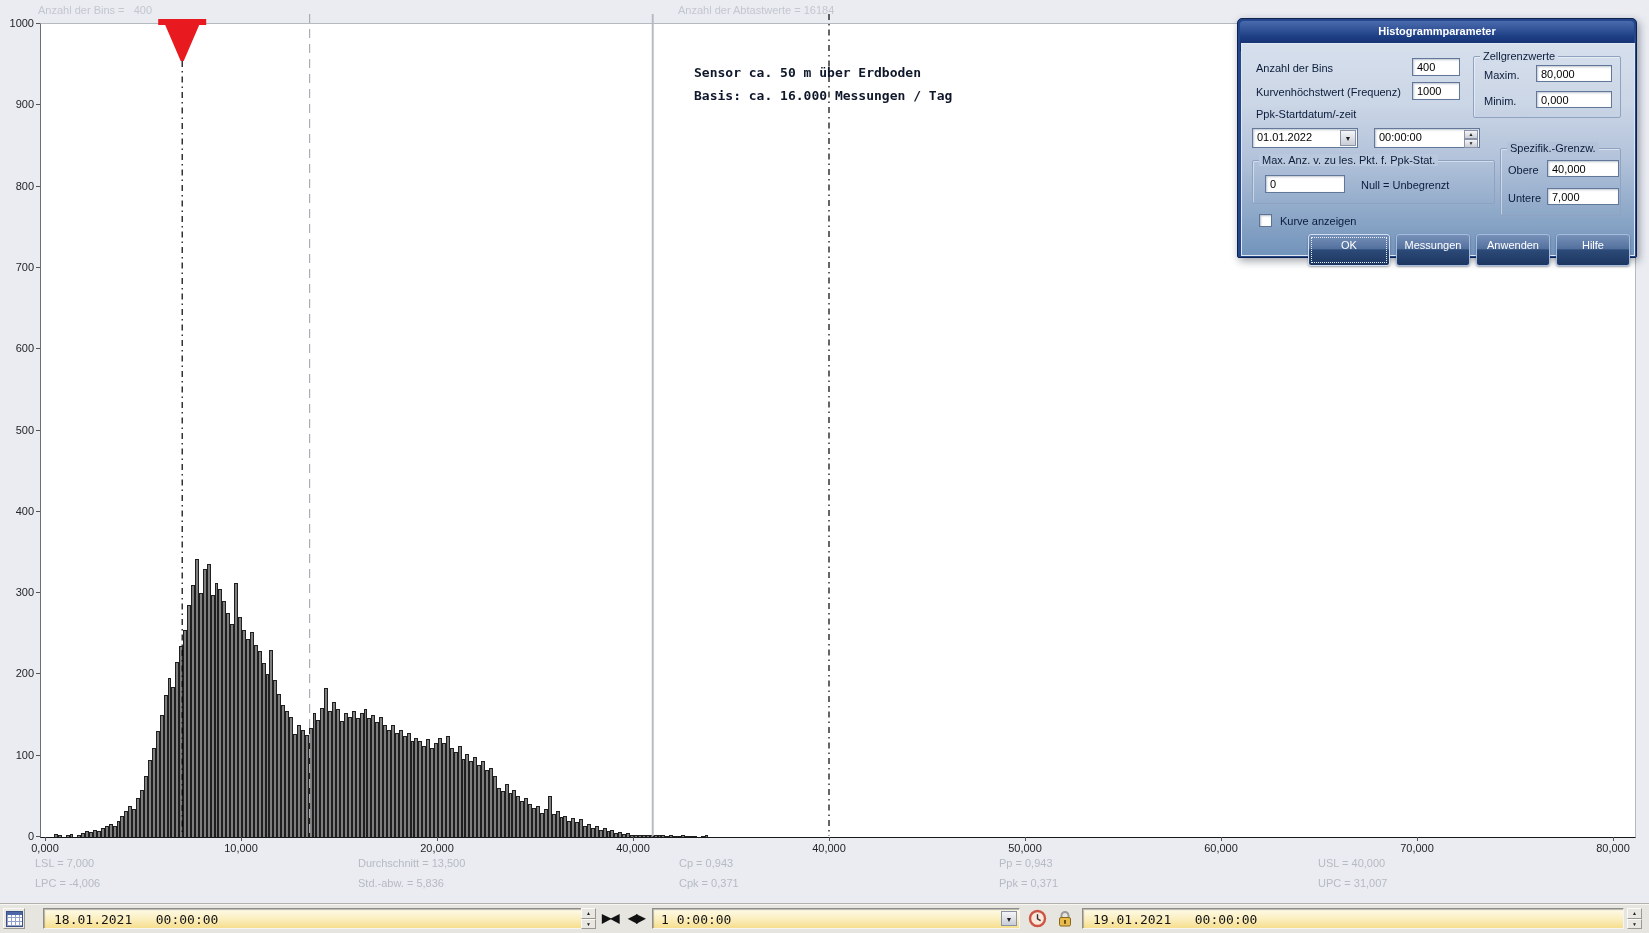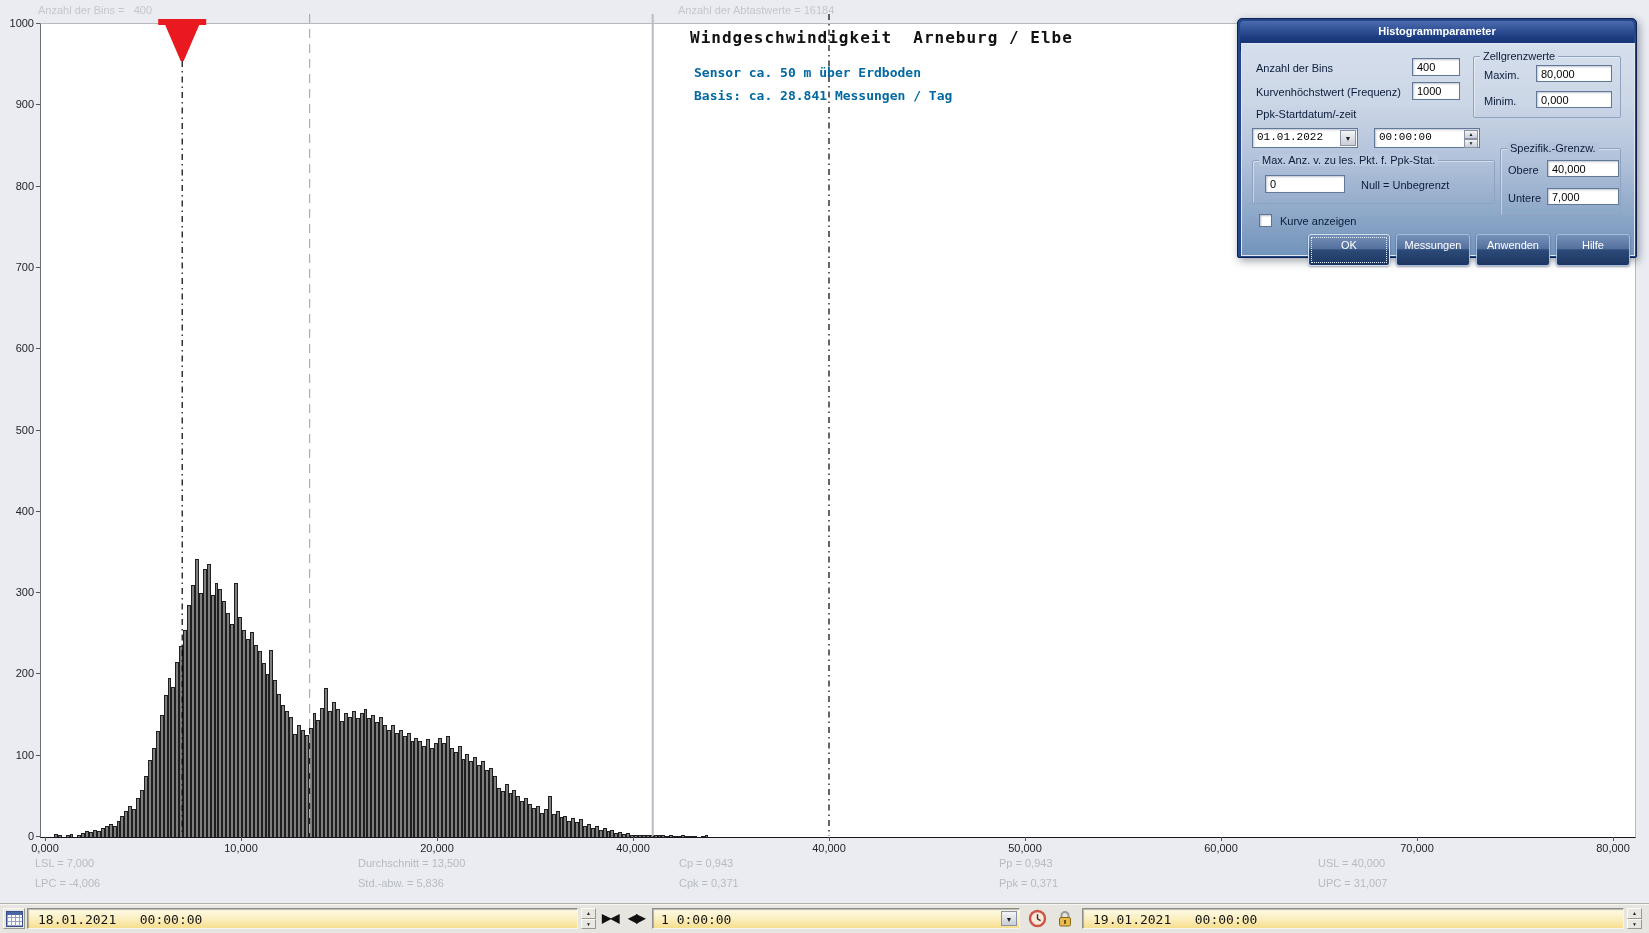--- a/index.html
+++ b/index.html
@@ -9,21 +9,21 @@
   
   .plot{position:absolute;left:40px;top:23px;width:1594px;height:813px;background:#fff;
         border-top:1px solid #b5bac1;border-right:1px solid #b5bac1;
         border-left:1px solid #6a6f76;border-bottom:1px solid #16181b;box-sizing:content-box;overflow:hidden;}
   .bar{position:absolute;bottom:0;box-sizing:border-box;background:#7e7e7e;
        border:1px solid #1f1f1f;border-bottom:none;}
   #overlay{position:absolute;left:0;top:0;pointer-events:none;}
   .note{position:absolute;font-size:11px;color:#c3c7ce;white-space:pre;}
   .chart-title{position:absolute;left:690px;top:28px;font:bold 16px "DejaVu Sans Mono",monospace;
                letter-spacing:1px;color:#111;white-space:pre;}
-  .chart-sub{position:absolute;font:bold 13px "DejaVu Sans Mono",monospace;color:#0369a1;white-space:pre;text-align:center;}
+  .chart-sub{position:absolute;font:bold 13px "DejaVu Sans Mono",monospace;color:#0f172a;white-space:pre;text-align:center;}
   .ytick-label{position:absolute;width:32px;text-align:right;font-size:11px;color:#22252a;}
   .ytick-mark{position:absolute;width:4px;height:1px;background:#555;}
   .xtick-label{position:absolute;width:64px;text-align:center;font-size:11px;color:#22252a;}
   .xtick-mark{position:absolute;width:1px;height:4px;background:#555;}
   .stat{position:absolute;font-size:11px;color:#b6bac2;white-space:pre;}
 
   
   .dialog{position:absolute;left:1237px;top:18px;width:400px;height:240px;background:#24478c;
           border:1px solid #0e2150;border-radius:5px 5px 2px 2px;box-shadow:2px 3px 9px rgba(10,20,40,.4);
           box-sizing:border-box;}
@@ -35,21 +35,21 @@
             background:linear-gradient(180deg,#d6dfec 0%,#cbd6e6 28%,#b2c2da 55%,#8ba6c7 82%,#7293bb 100%);}
   .dlg-label{position:absolute;font-size:11px;color:#0b1c3a;white-space:nowrap;}
   .win-input{position:absolute;box-sizing:border-box;background:#fff;border:1px solid #62789a;
              box-shadow:inset 1px 1px 2px rgba(40,60,95,.3);font:11px "Liberation Sans",sans-serif;
              padding:1px 4px;color:#000;}
   .group{position:absolute;border:1px solid #8fa2bf;border-radius:2px;box-sizing:border-box;
          box-shadow:inset 1px 1px 0 rgba(255,255,255,.45);}
   .gtitle{position:absolute;top:-7px;left:6px;font-size:11px;color:#0b1c3a;padding:0 3px;white-space:nowrap;}
   .combo{position:absolute;box-sizing:border-box;background:#fff;border:1px solid #62789a;
          box-shadow:inset 1px 1px 2px rgba(40,60,95,.3);font-size:11px;color:#000;}
-  .combo .txt{position:absolute;left:4px;top:2px;white-space:pre;font-family:Liberation Mono, monospace;}
+  .combo .txt{position:absolute;left:4px;top:2px;white-space:pre;}
   .drop-btn{position:absolute;right:1px;top:1px;bottom:1px;width:16px;background:linear-gradient(180deg,#f4f5f7,#c9cdd6);
             border:1px solid #8a93a5;box-sizing:border-box;text-align:center;font-size:7px;line-height:16px;color:#222;}
   .spin-col{position:absolute;right:1px;top:1px;bottom:1px;width:14px;display:flex;flex-direction:column;}
   .spin-col div{flex:1;background:linear-gradient(180deg,#f4f5f7,#c9cdd6);border:1px solid #8a93a5;
                 font-size:5px;line-height:7px;text-align:center;color:#222;box-sizing:border-box;}
   .checkbox{position:absolute;width:13px;height:13px;background:#fff;border:1px solid #5e7494;
             box-shadow:inset 1px 1px 2px rgba(40,60,95,.35);box-sizing:border-box;}
   .dlg-btn{position:absolute;height:32px;border:1px solid #a4bcdd;border-radius:3px;color:#fff;
            font-size:11px;text-align:center;line-height:20px;box-sizing:border-box;
            background:linear-gradient(180deg,#7690b8 0%,#54719e 45%,#2c4a78 50%,#1d3660 100%);
@@ -301,23 +301,22 @@
     </div>
 
   <svg id="overlay" width="1649" height="933">
       <polygon points="158.2,19 206.2,19 206.2,25 199.2,25 183.7,61 180.7,61 165.2,25 158.2,25" fill="#e8191f"></polygon>
       <line x1="182.2" x2="182.2" y1="61" y2="836" stroke="#000000" stroke-width="1.2" stroke-dasharray="6 4 1.5 4"></line>
       <line x1="309.59999999999997" x2="309.59999999999997" y1="14" y2="836" stroke="#a9aeb6" stroke-width="1.2" stroke-dasharray="9 6"></line>
       <line x1="652.7372" x2="652.7372" y1="14" y2="836" stroke="#b8bcc2" stroke-width="2"></line>
       <line x1="829" x2="829" y1="14" y2="836" stroke="#000000" stroke-width="1.2" stroke-dasharray="6 4 1.5 4"></line>
     </svg>
 
-  <div class="chart-title">Windgeschwindigkeit  Arneburg / Elbe</div>
   <div class="chart-sub" style="left:694px;top:65px;">Sensor ca. 50 m über Erdboden</div>
-  <div class="chart-sub" style="left:694px;top:88px;">Basis: ca. 28.841 Messungen / Tag</div>
+  <div class="chart-sub" style="left:694px;top:88px;">Basis: ca. 16.000 Messungen / Tag</div>
 
   <div id="stats">
       <div class="stat" style="left: 35px; top: 857px;">LSL = 7,000</div>
       <div class="stat" style="left: 358px; top: 857px;">Durchschnitt = 13,500</div>
       <div class="stat" style="left: 679px; top: 857px;">Cp = 0,943</div>
       <div class="stat" style="left: 999px; top: 857px;">Pp = 0,943</div>
       <div class="stat" style="left: 1318px; top: 857px;">USL = 40,000</div>
       <div class="stat" style="left: 35px; top: 877px;">LPC = -4,006</div>
       <div class="stat" style="left: 358px; top: 877px;">Std.-abw. = 5,836</div>
       <div class="stat" style="left: 679px; top: 877px;">Cpk = 0,371</div>
@@ -378,21 +377,21 @@
       <div class="dlg-btn" style="left:154px;top:190px;width:74px;">Messungen</div>
       <div class="dlg-btn" style="left:234px;top:190px;width:74px;">Anwenden</div>
       <div class="dlg-btn" style="left:314px;top:190px;width:74px;">Hilfe</div>
     </div>
   </div>
 
   <div class="toolbar">
     <div class="tb-btn" style="left:3px;">
       <div class="cal-glyph"></div>
     </div>
-    <div class="tb-field" style="left:27px;width:551px;">
+    <div class="tb-field" style="left:43px;width:551px;">
       <span class="txt">18.01.2021   00:00:00</span>
     </div>
     <div class="tb-spin" style="left:581px;">
         <div>▲</div>
         <div>▼</div>
       </div>
     <span class="tb-arrows" style="left:602px;">▶◀</span>
     <span class="tb-arrows" style="left:628px;">◀▶</span>
     <div class="tb-field" style="left:652px;width:368px;">
       <span class="txt" style="left:8px;">1 0:00:00</span>

